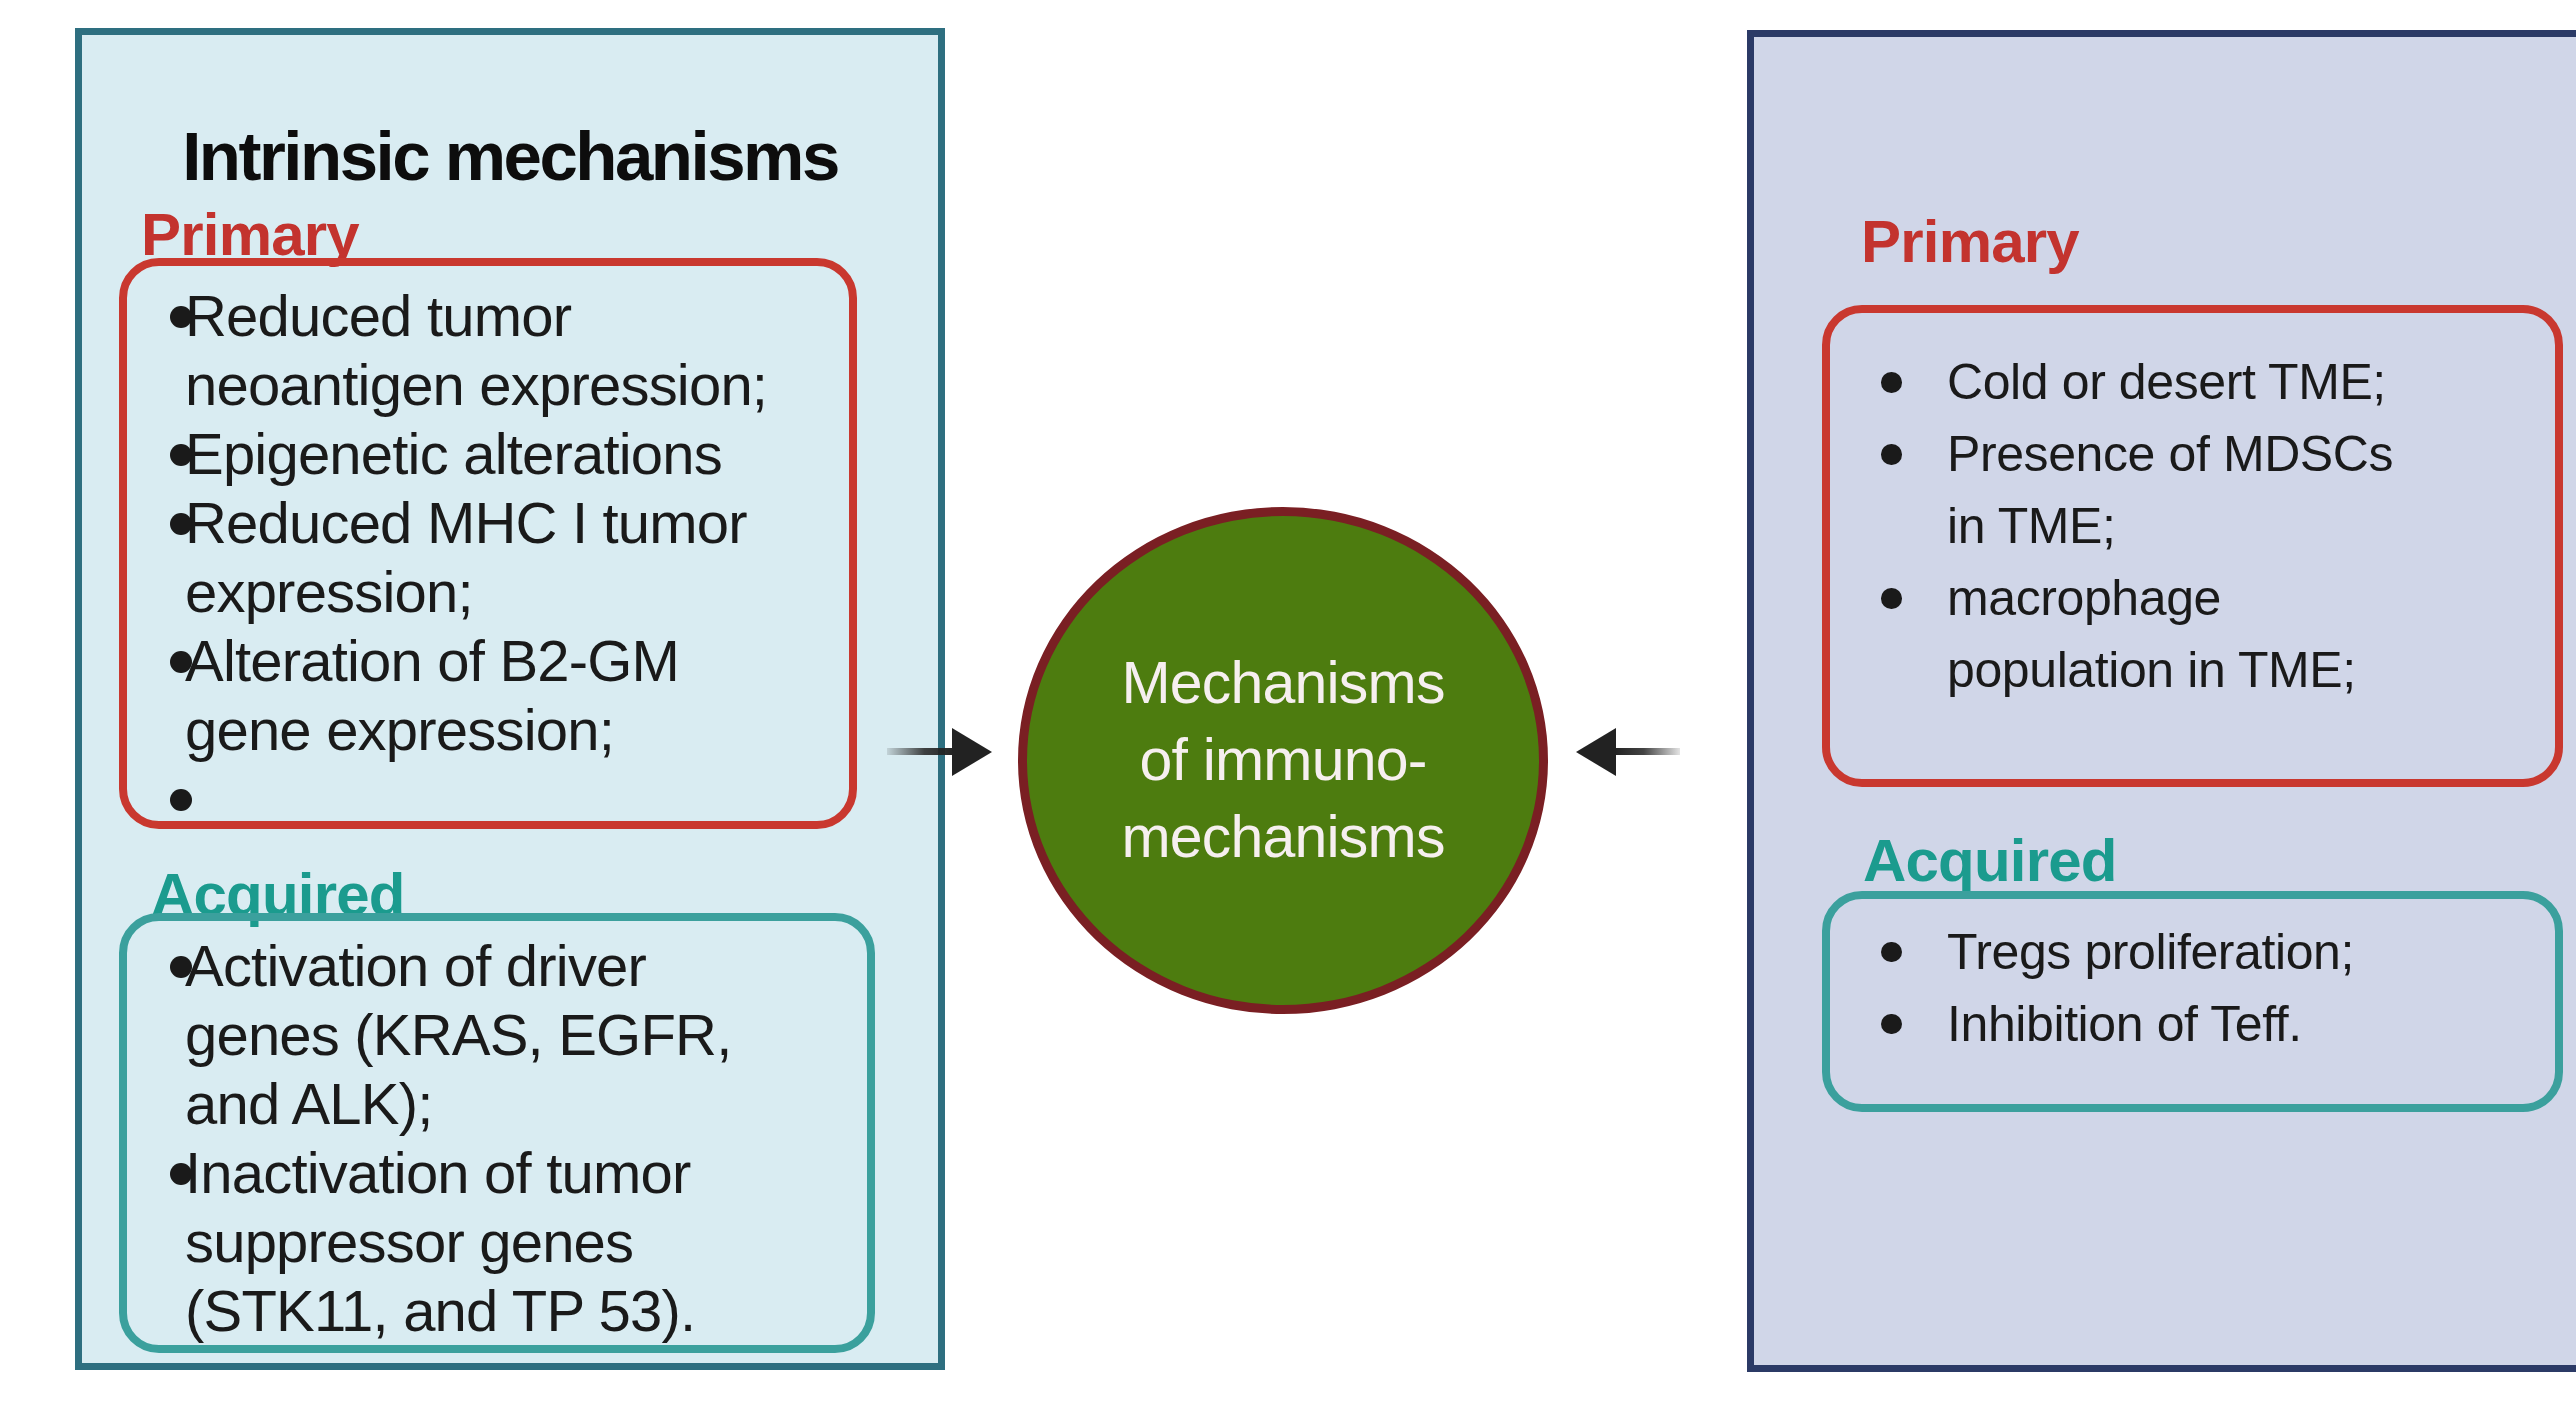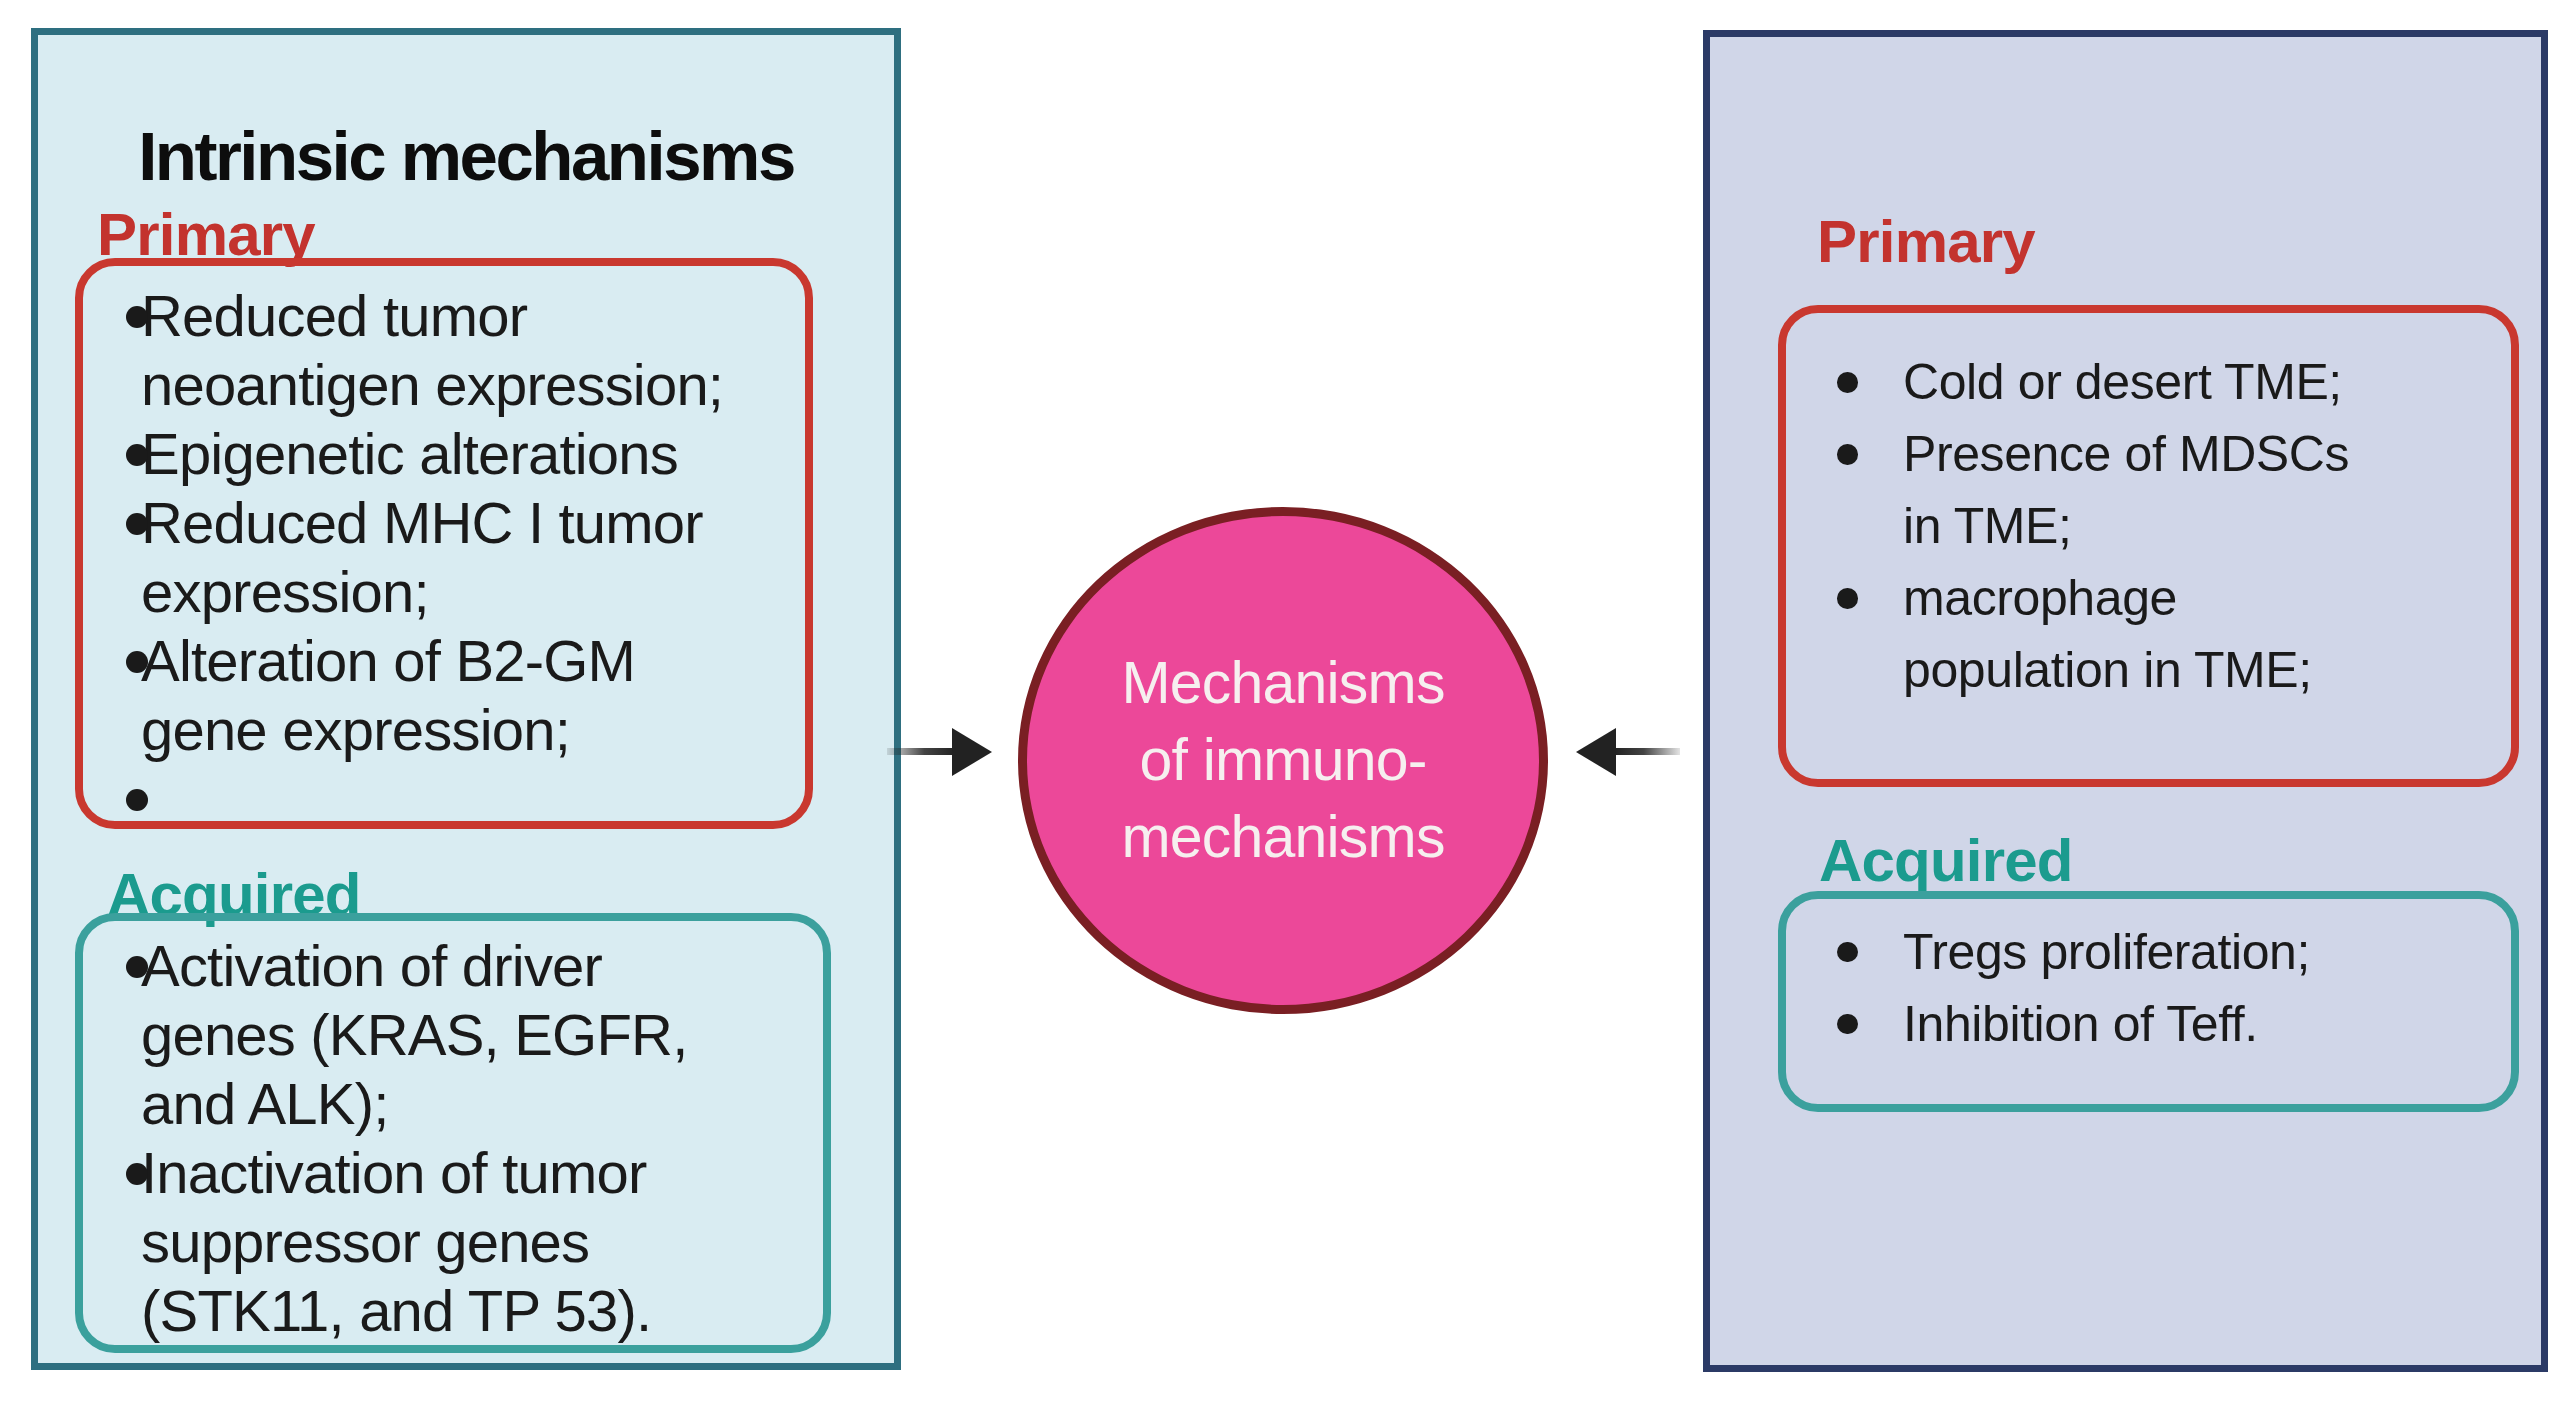--- a/index.html
+++ b/index.html
@@ -3,21 +3,21 @@
 <meta charset="utf-8">
 <style>
   html,body { margin:0; padding:0; }
   body {
     width:2576px; height:1412px; position:relative;
     background:#ffffff;
     font-family:"Liberation Sans", sans-serif;
     color:#1a1a1a;
     overflow:hidden;
   }
-  .panel { position:absolute; box-sizing:border-box; }
+  .panel { position:absolute; box-sizing:border-box;margin-left:44px; }
   .panel-left  { left:31px;  top:28px; width:870px; height:1342px; background:#d9ecf2; border:7.4px solid #2e6f80; }
   .panel-right { left:1703px; top:30px; width:845px; height:1342px; background:#d0d6e8; border:7.4px solid #2b3a66; }
 
   .panel-title {
     position:absolute; left:0; right:0; text-align:center;
     font-size:69px; font-weight:bold; letter-spacing:-2.5px; color:#0d0d0d;
     white-space:nowrap;
   }
   .panel-left  .panel-title { top:82px; }
   .panel-right .panel-title { top:95px; }
@@ -65,21 +65,21 @@
   .box-right-primary ul  { position:absolute; left:0; top:33px; right:8.2px; }
   .box-right-acquired { left:68px; top:854px; width:741px; height:221px; }
   .box-right-acquired ul { position:absolute; left:0; top:16.5px; right:8.2px; }
   .panel-right .section-label.label-primary  { left:107px; top:170px; }
   .panel-right .section-label.label-acquired { left:109px; top:789px; }
 
   
   .center-circle {
     position:absolute; left:1018px; top:507px; width:530px; height:507px;
     box-sizing:border-box; border-radius:50%;
-    background:#ec4899; border:9px solid #7a1f23;
+    background:#4d7c0f; border:9px solid #7a1f23;
     display:flex; flex-direction:column; align-items:center; justify-content:center;
     text-align:center;
   }
   .circle-line { color:#f6efef; font-size:59px; line-height:77px; letter-spacing:-0.8px; }
 
   
   .arrow { position:absolute; }
   .arrow .shaft { position:absolute; height:7.4px; top:28px; }
   .arrow-left .shaft { left:0; width:68px;
     background:linear-gradient(90deg, rgba(34,34,34,0.12), rgba(34,34,34,0.85) 55%, #222222); }

